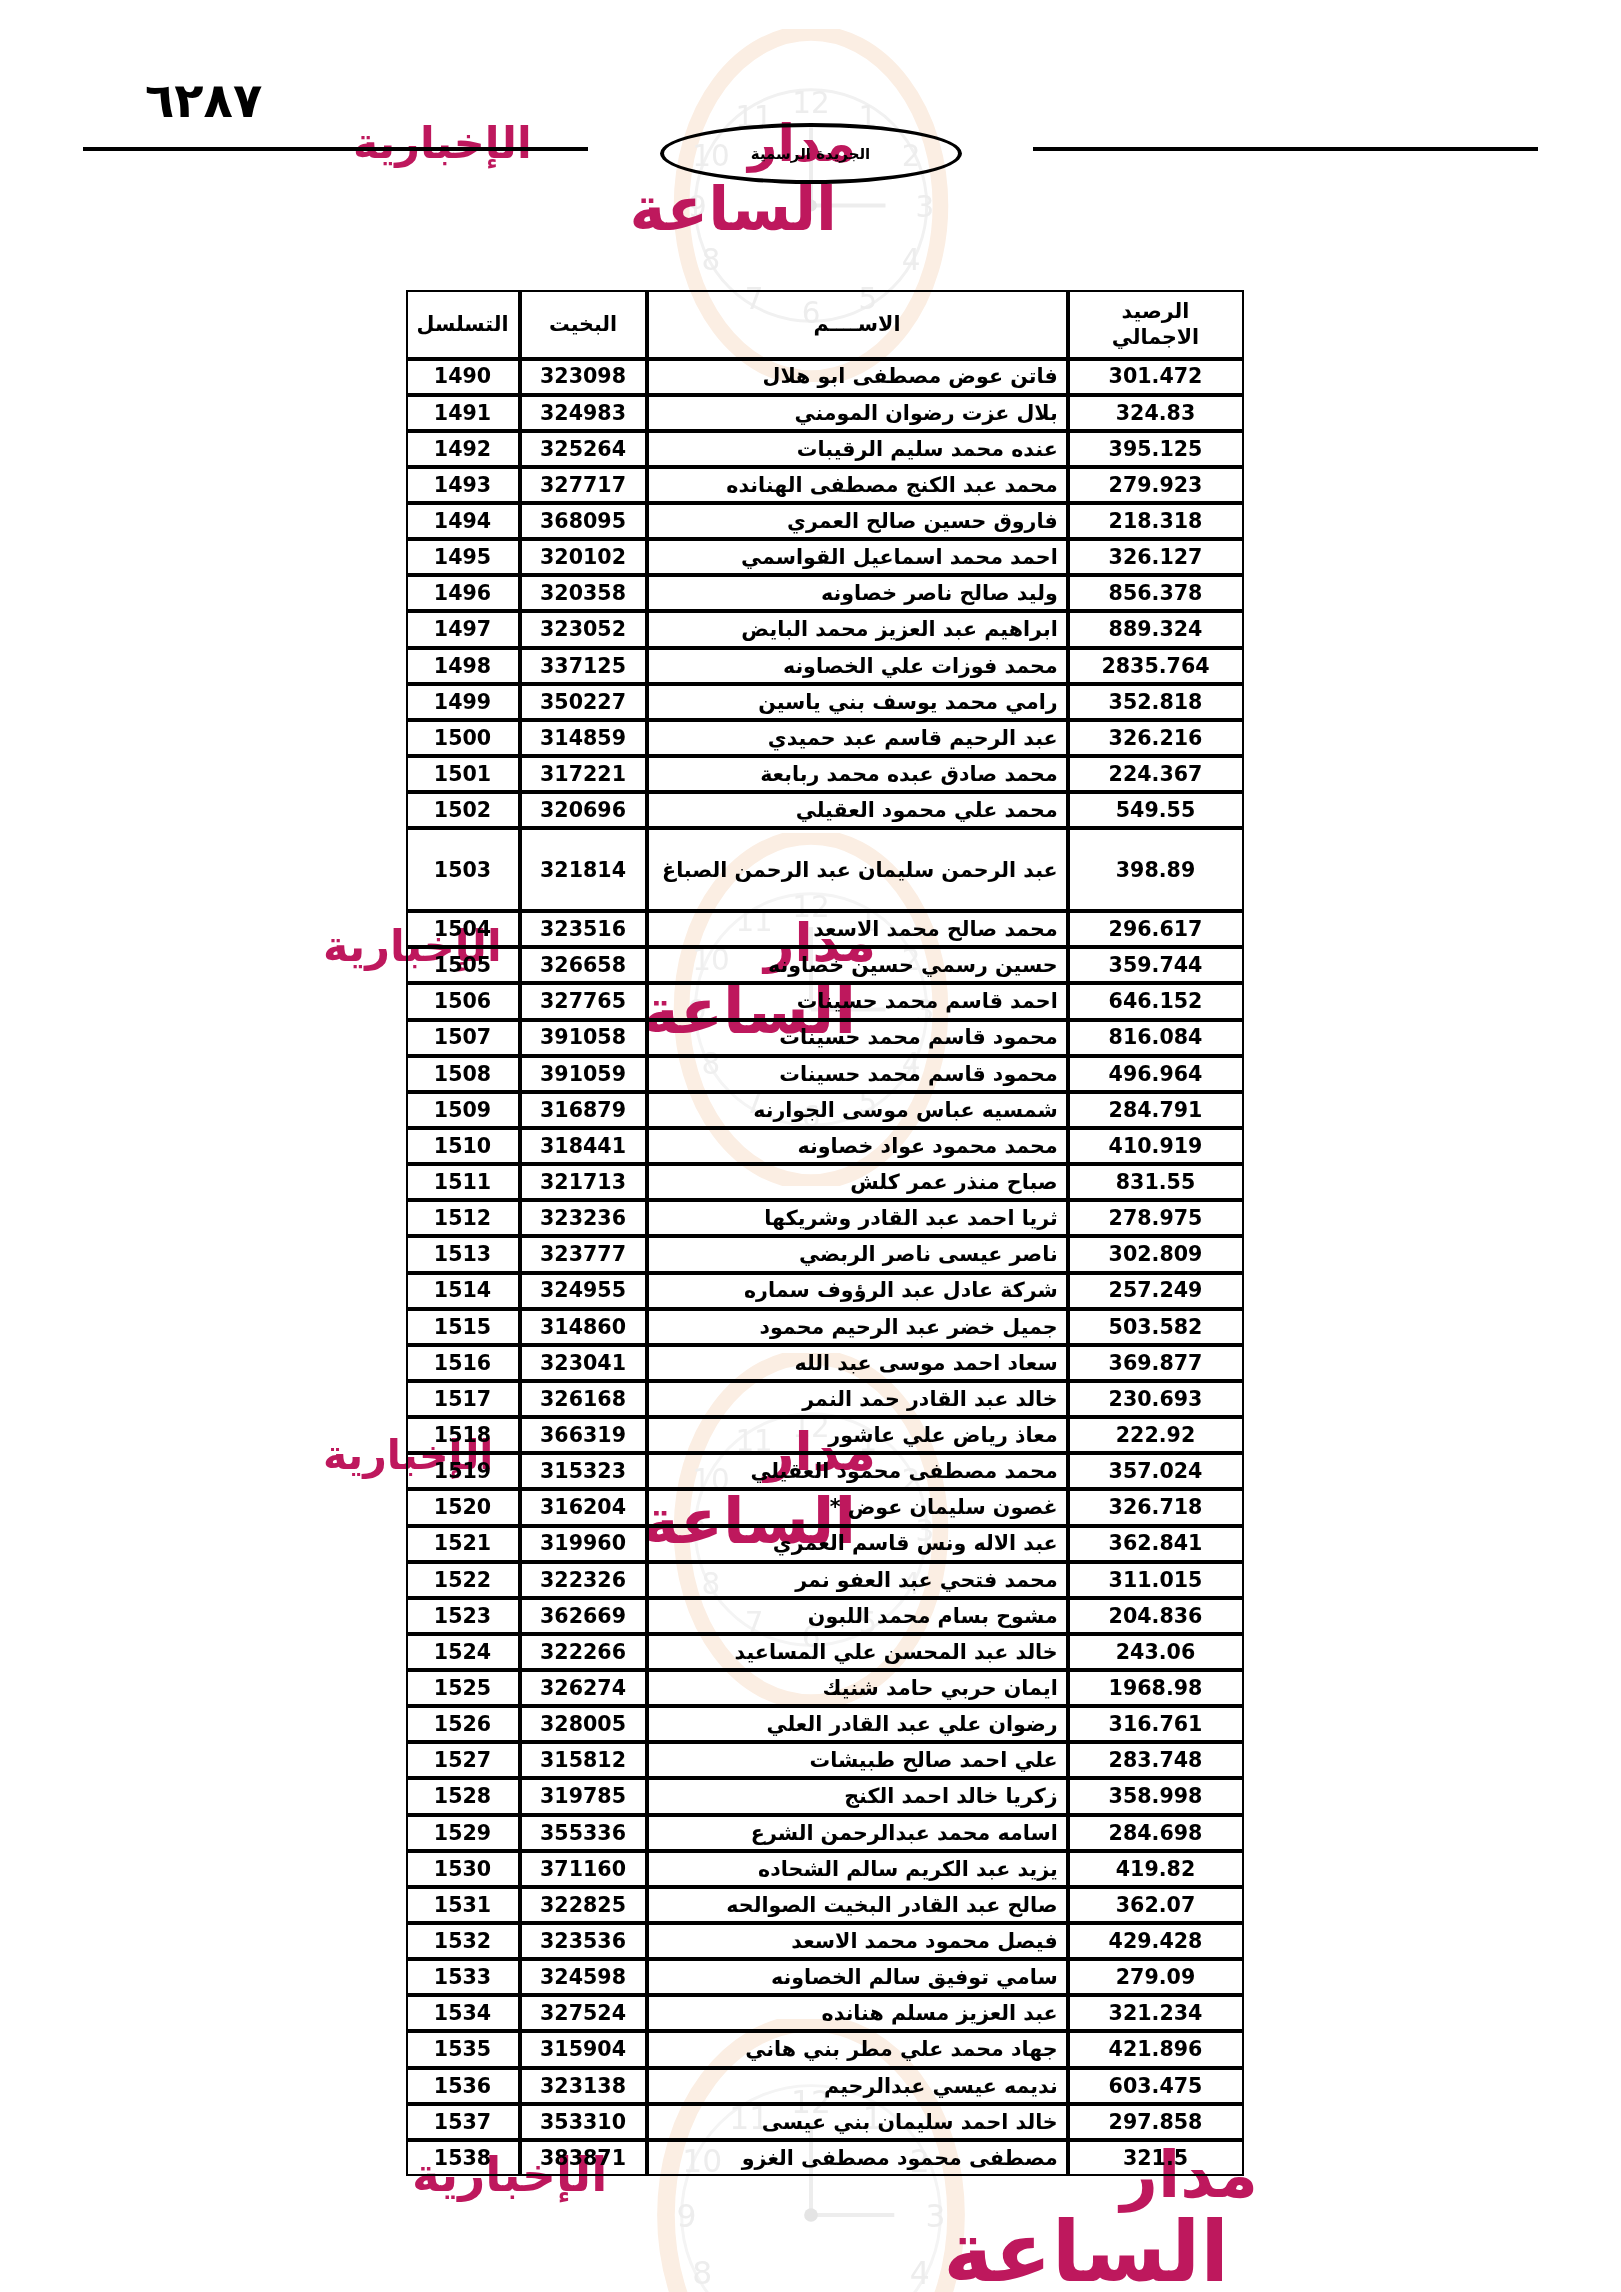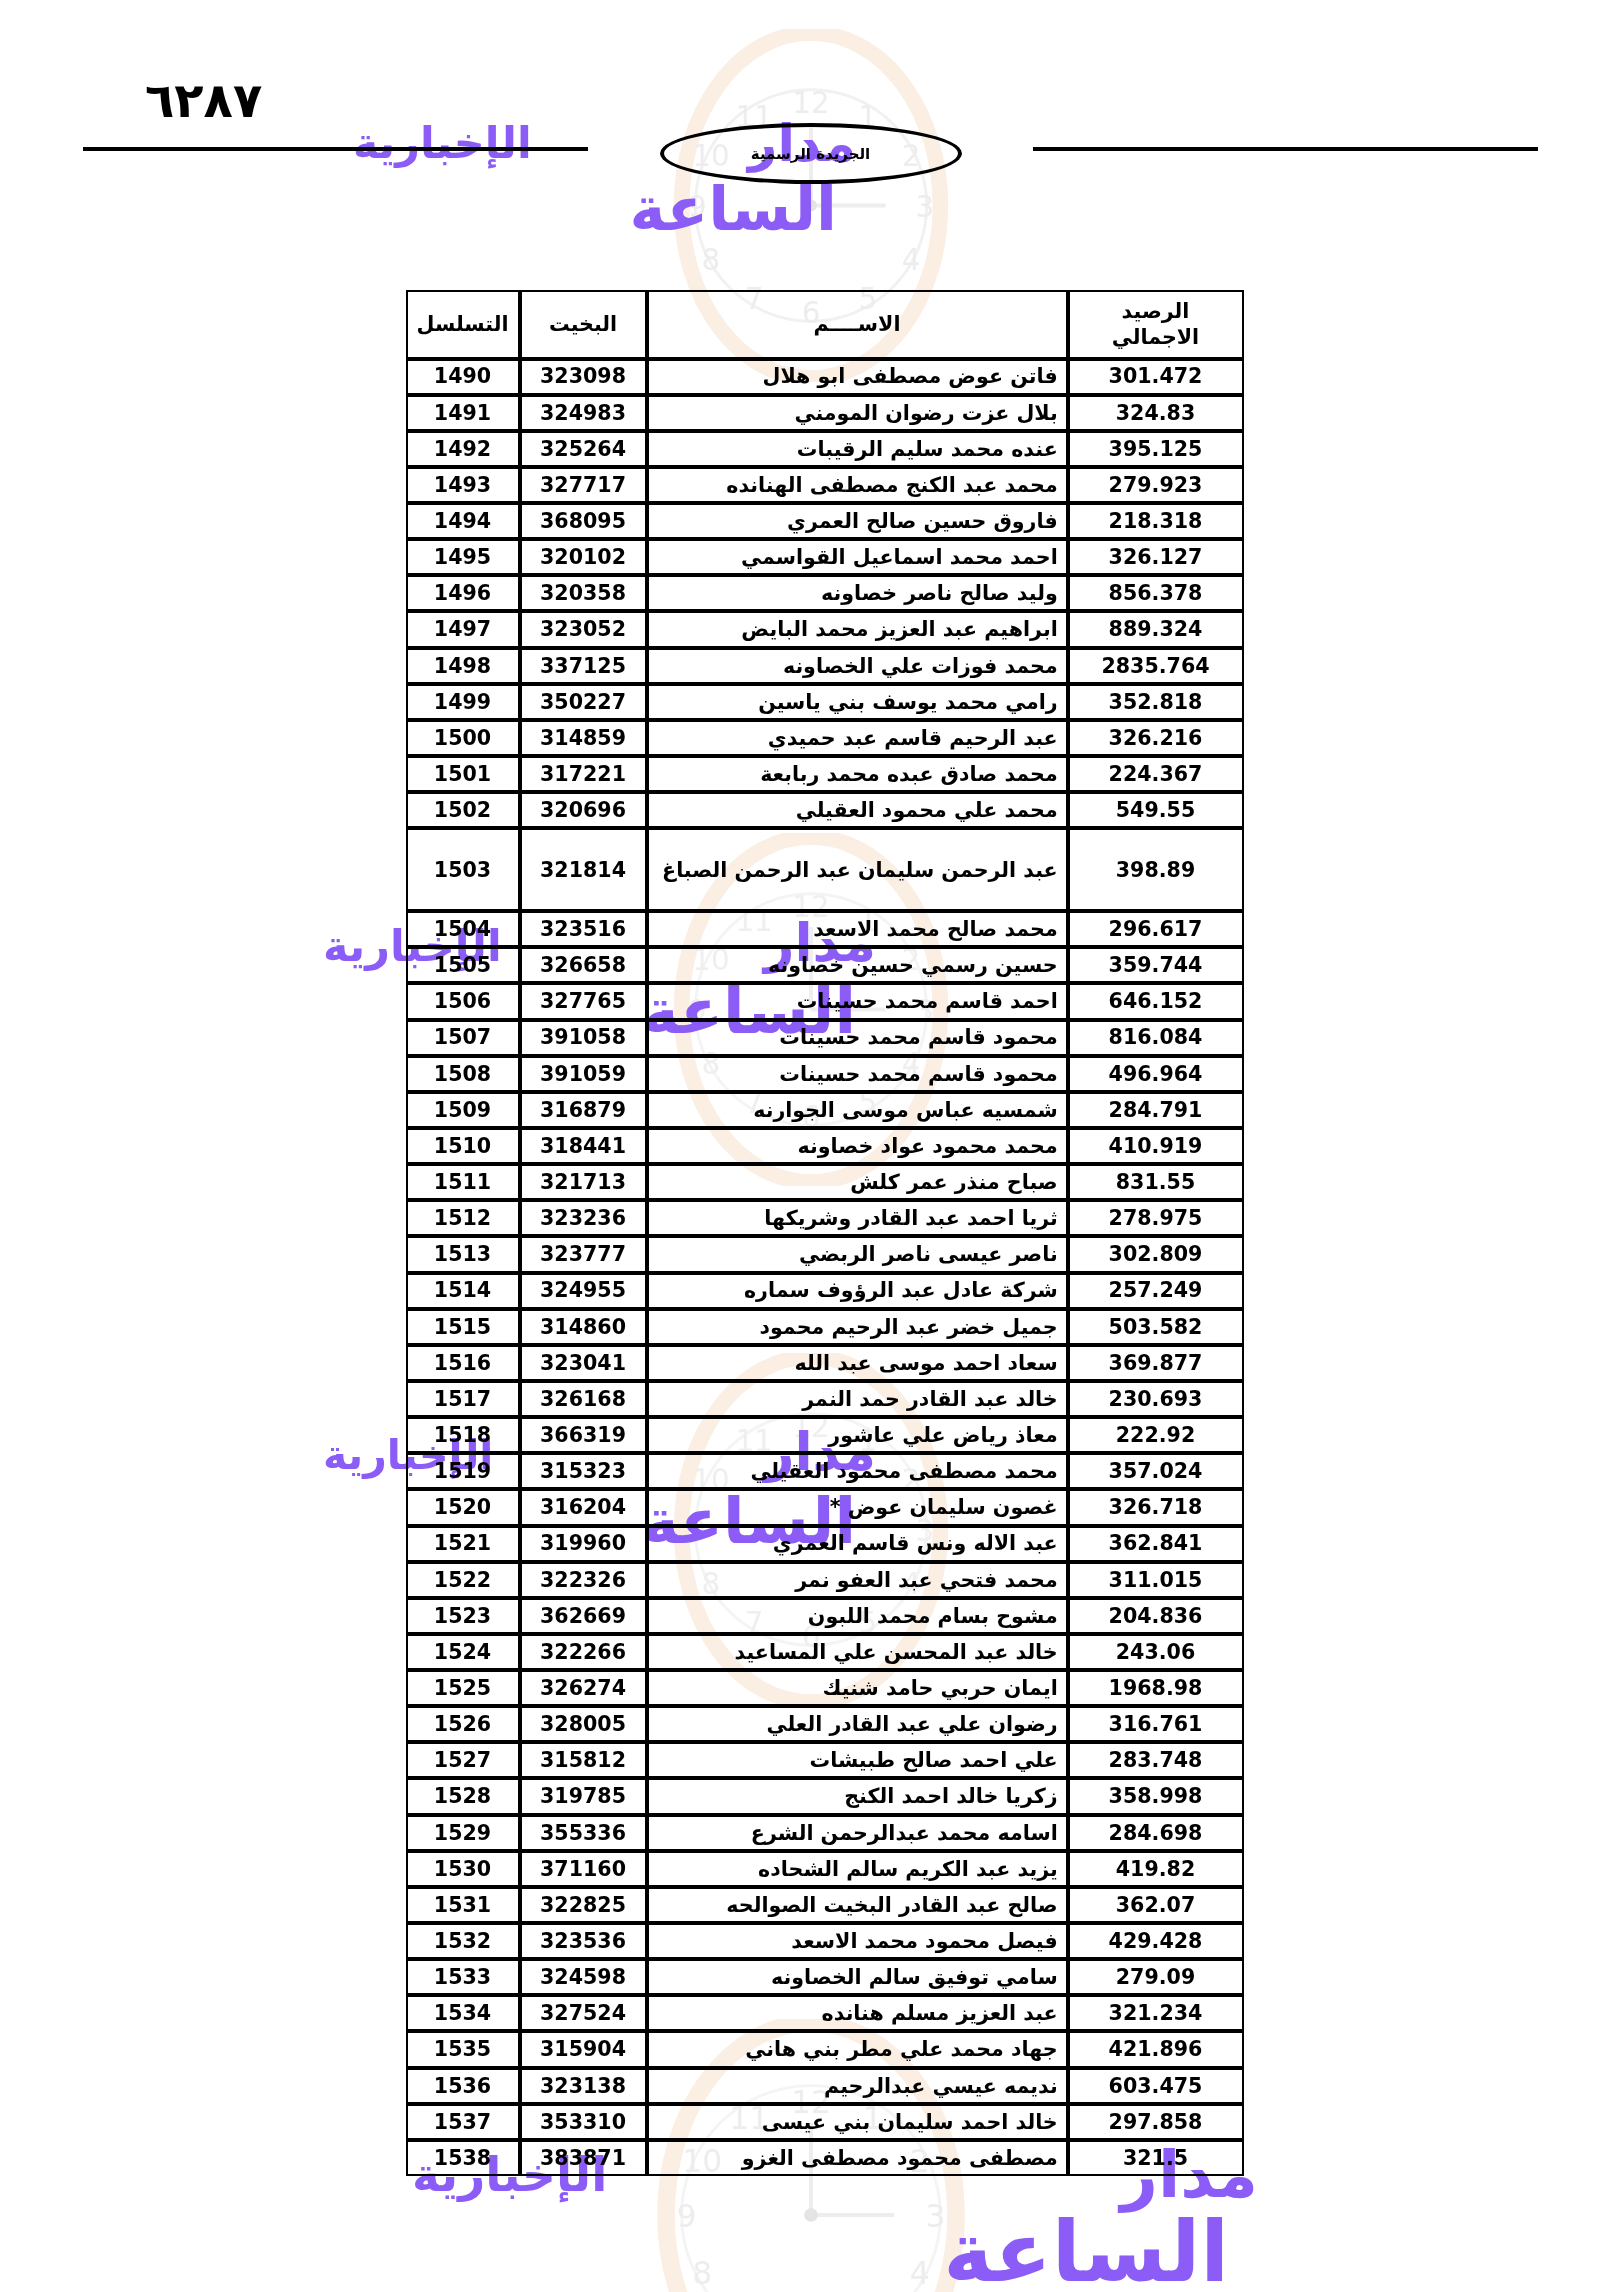--- a/index.html
+++ b/index.html
@@ -25,21 +25,21 @@
   }
   .wm-clock {
     position: absolute;
     left: 50%;
     transform: translateX(-50%);
   }
   .wm-text {
     position: absolute;
     font-family: "DejaVu Sans", "Liberation Sans", sans-serif;
     font-weight: 700;
-    color: #8b5cf6;
+    color: #be185d;
     white-space: nowrap;
     letter-spacing: 1px;
   }
 
   
   #page-number {
     position: absolute;
     top: 51px;
     left: 145px;
     font-size: 48px;

